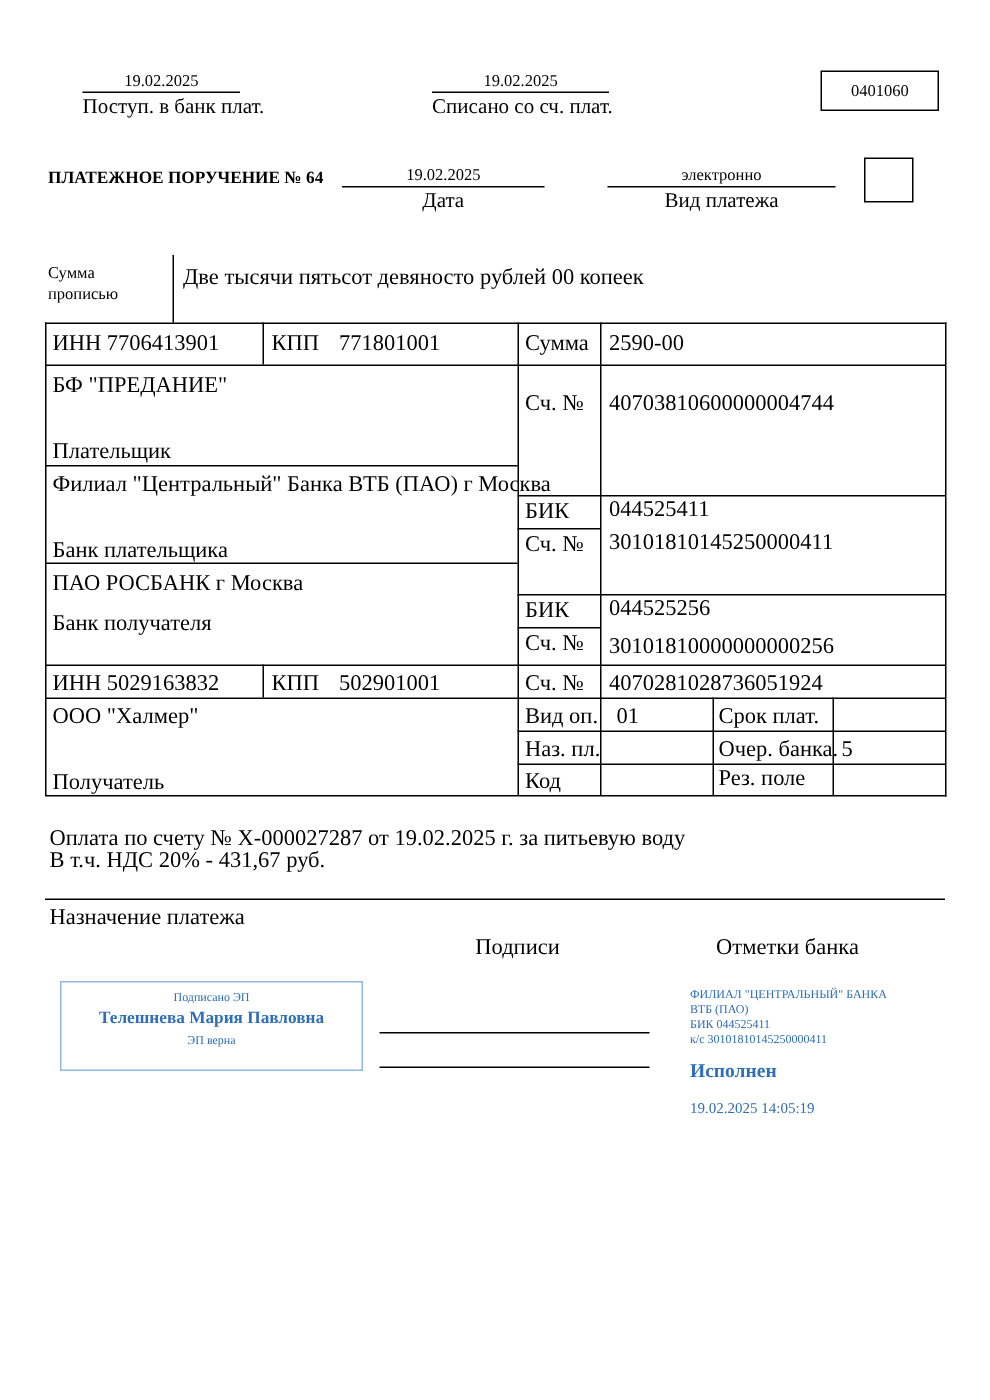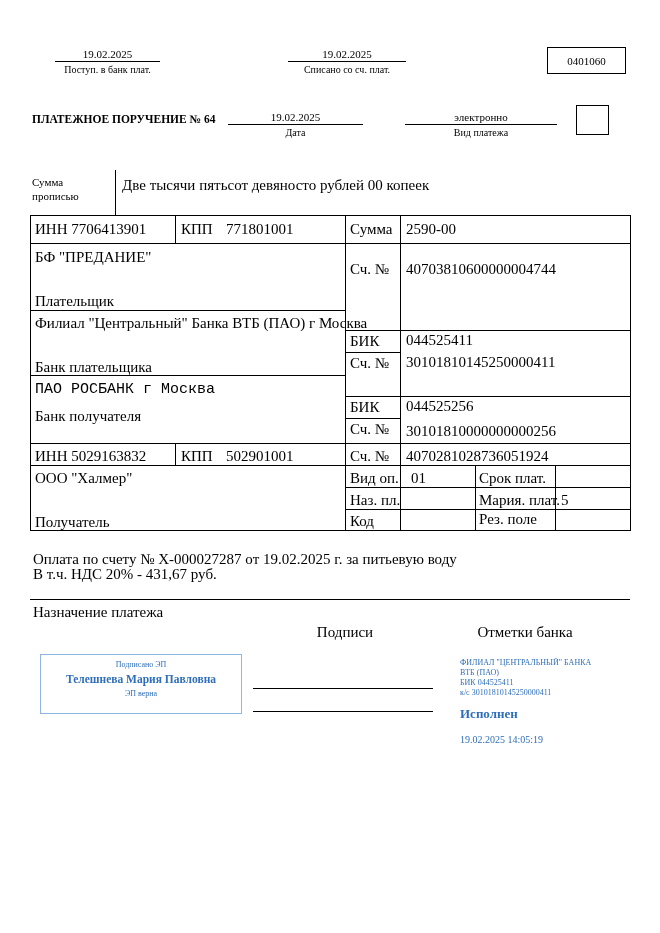--- a/index.html
+++ b/index.html
@@ -3,21 +3,21 @@
 <meta charset="utf-8">
 <style>
   html,body{margin:0;padding:0;background:#ffffff;}
   .page{position:relative;width:648px;height:933px;background:#fff;
         font-family:"Liberation Serif","DejaVu Serif",serif;font-size:11px;color:#000;overflow:hidden;}
   .abs{position:absolute;}
   .hl{position:absolute;height:1px;background:#000;}
   .vl{position:absolute;width:1px;background:#000;}
   .uf{position:absolute;text-align:center;}
   .uf .val{border-bottom:1px solid #000;padding-bottom:1px;font-size:11px;white-space:nowrap;}
-  .uf .lbl{padding-top:2px;font-size:10px;white-space:nowrap;text-align:center;}
+  .uf .lbl{padding-top:2px;font-size:14px;white-space:nowrap;text-align:center;}
   .box{position:absolute;border:1px solid #000;display:flex;align-items:center;justify-content:center;font-size:11px;}
   .doc-title{font-weight:bold;font-size:11.5px;white-space:nowrap;}
   .t{position:absolute;white-space:nowrap;font-size:15px;}
   .center{text-align:center;}
   .ep-stamp{position:absolute;left:40px;top:654px;width:200px;height:58px;
             border:1px solid var(--stamp-border,#8fb8e0);text-align:center;color:var(--stamp-blue,#2f6eb8);}
   .ep-stamp .small{font-size:8px;margin-top:5px;}
   .ep-stamp .small2{font-size:8px;margin-top:4px;}
   .ep-stamp .name{font-size:11.5px;font-weight:bold;margin-top:4px;}
   .bank-stamp{position:absolute;left:460px;top:658px;width:175px;
@@ -94,40 +94,40 @@
   <div class="t" style="left:406px;top:261px;">40703810600000004744</div>
   <div class="t" style="left:35px;top:293px;">Плательщик</div>
 
   <div class="t" style="left:35px;top:315px;">Филиал "Центральный" Банка ВТБ (ПАО) г Москва</div>
   <div class="t" style="left:350px;top:333px;">БИК</div>
   <div class="t" style="left:406px;top:332px;">044525411</div>
   <div class="t" style="left:350px;top:355px;">Сч. №</div>
   <div class="t" style="left:406px;top:354px;">30101810145250000411</div>
   <div class="t" style="left:35px;top:359px;">Банк плательщика</div>
 
-  <div class="t" style="left:35px;top:381px;font-family:Liberation Mono, monospace;">ПАО РОСБАНК г Москва</div>
+  <div class="t" style="left:35px;top:381px;">ПАО РОСБАНК г Москва</div>
   <div class="t" style="left:350px;top:399px;">БИК</div>
   <div class="t" style="left:406px;top:398px;">044525256</div>
   <div class="t" style="left:350px;top:421px;">Сч. №</div>
   <div class="t" style="left:406px;top:423px;">30101810000000000256</div>
   <div class="t" style="left:35px;top:408px;">Банк получателя</div>
 
   <div class="t" style="left:35px;top:448px;">ИНН 5029163832</div>
   <div class="t" style="left:181px;top:448px;">КПП</div>
   <div class="t" style="left:226px;top:448px;">502901001</div>
   <div class="t" style="left:350px;top:448px;">Сч. №</div>
   <div class="t" style="left:406px;top:448px;">4070281028736051924</div>
 
   <div class="t" style="left:35px;top:470px;">ООО "Халмер"</div>
   <div class="t" style="left:35px;top:514px;">Получатель</div>
   <div class="t" style="left:350px;top:470px;">Вид оп.</div>
   <div class="t" style="left:411px;top:470px;">01</div>
   <div class="t" style="left:479px;top:470px;">Срок плат.</div>
   <div class="t" style="left:350px;top:492px;">Наз. пл.</div>
-  <div class="t" style="left:479px;top:492px;">Мария. плат.</div>
+  <div class="t" style="left:479px;top:492px;">Очер. банка.</div>
   <div class="t" style="left:561px;top:492px;">5</div>
   <div class="t" style="left:350px;top:513px;">Код</div>
   <div class="t" style="left:479px;top:511px;">Рез. поле</div>
 
   <div class="t" style="left:33px;top:551px;">Оплата по счету № Х-000027287 от 19.02.2025 г. за питьевую воду</div>
   <div class="t" style="left:33px;top:566px;">В т.ч. НДС 20% - 431,67 руб.</div>
   <div class="hl" style="left:30px;top:599px;width:600px;"></div>
   <div class="t" style="left:33px;top:604px;">Назначение платежа</div>
 
   <div class="t center" style="left:305px;top:624px;width:80px;">Подписи</div>

